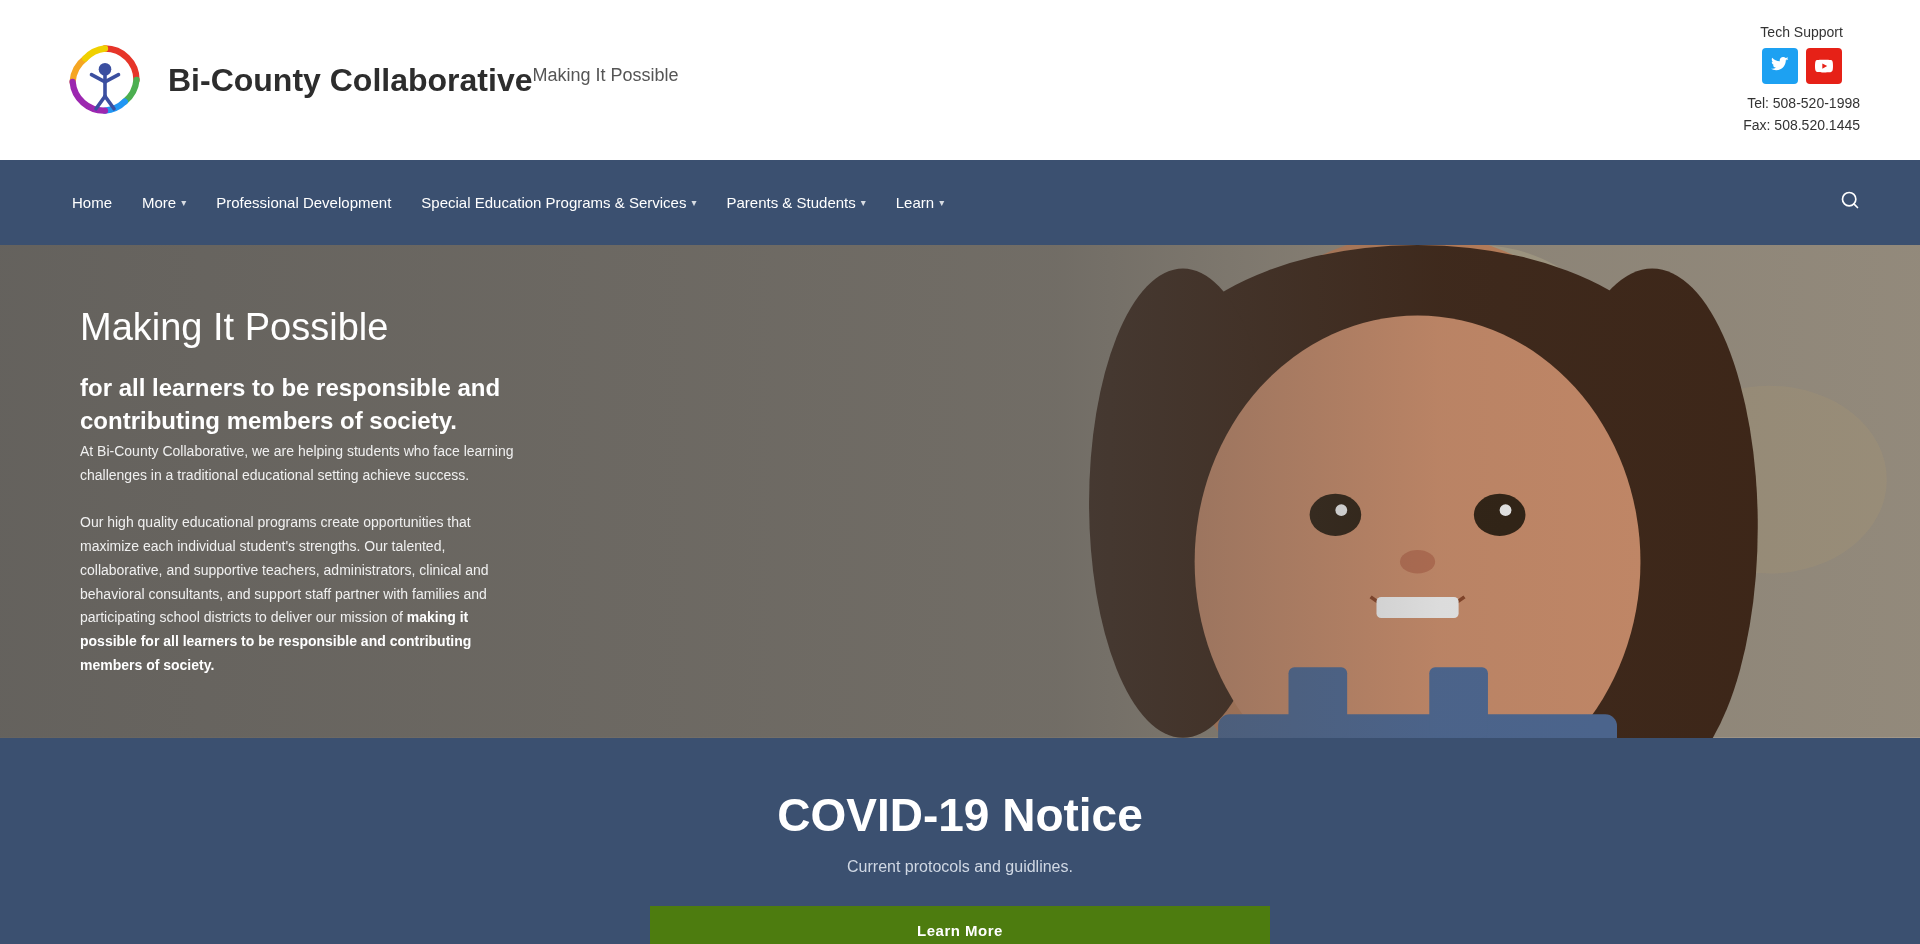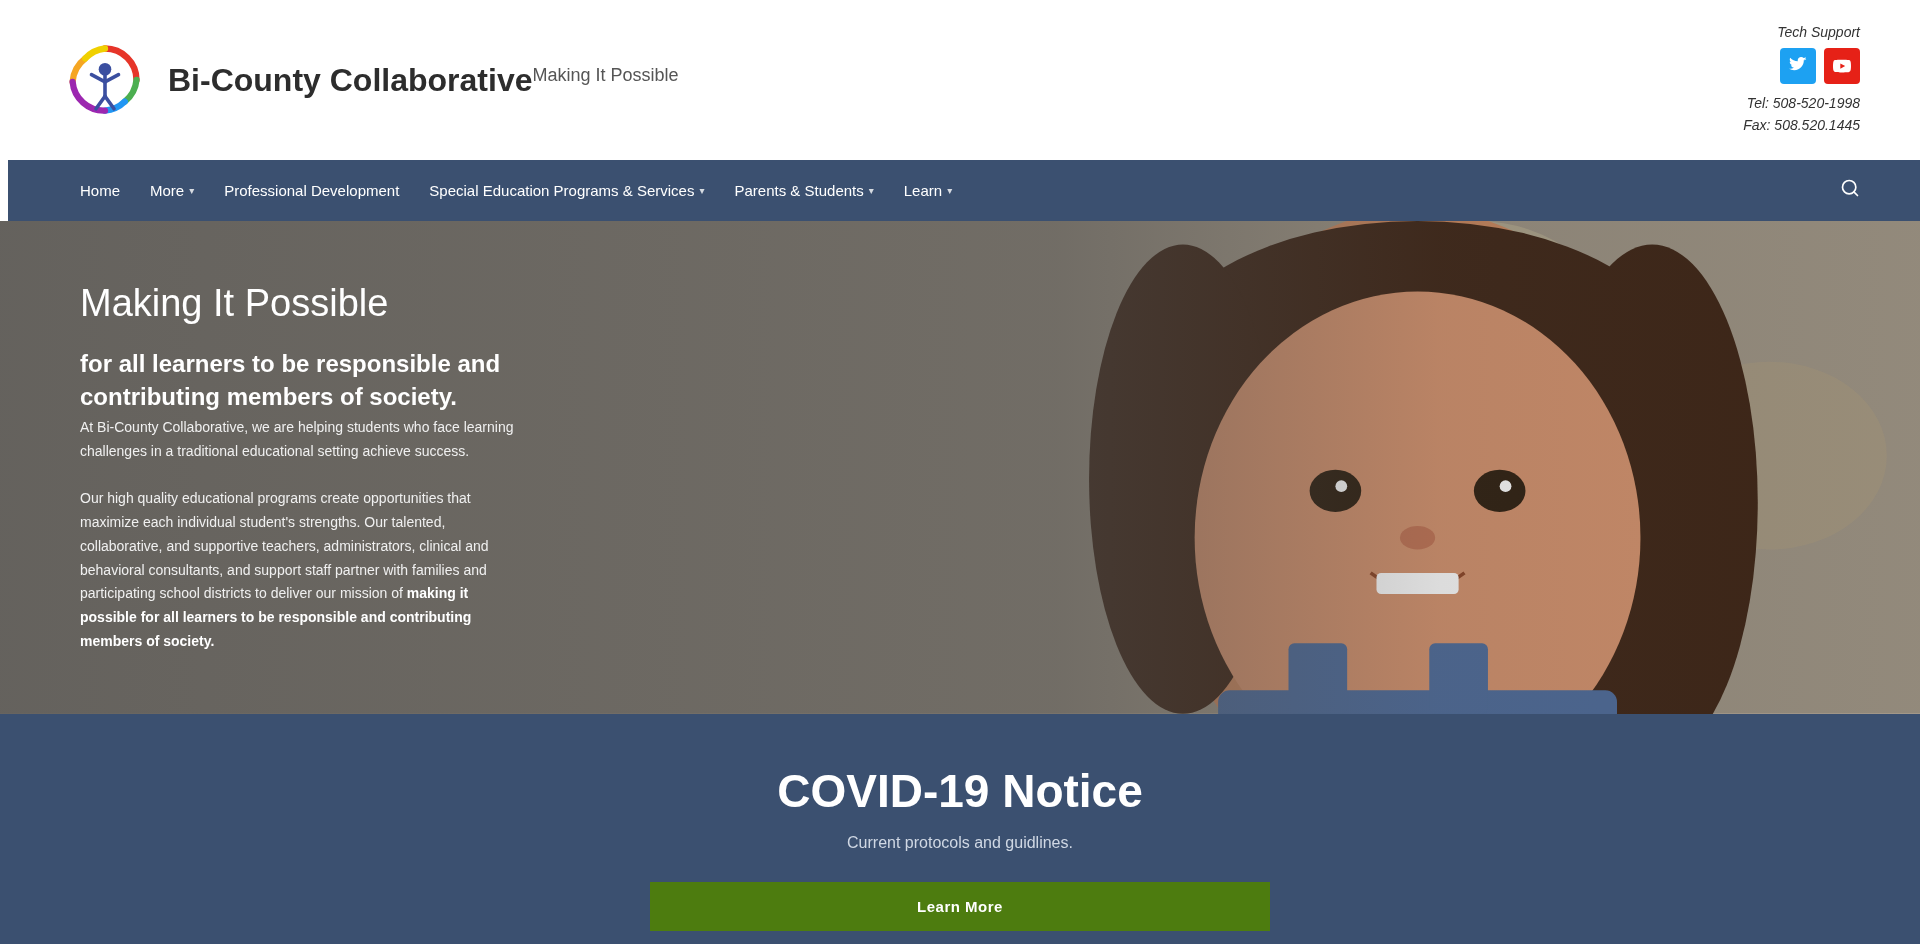--- a/index.html
+++ b/index.html
@@ -34,23 +34,22 @@
       line-height: 1.2;
     }
     .logo-subtitle {
       font-size: 18px;
       color: #555;
       margin-top: 4px;
     }
     .header-right {
       display: flex;
       flex-direction: column;
-      align-items: flex-end;
+      align-items: center;
       gap: 8px;
-      font-style: italic;
     }
     .tech-support {
       font-size: 14px;
       color: #333;
     }
     .social-icons {
       display: flex;
       gap: 8px;
     }
     .social-btn {
@@ -71,26 +70,25 @@
     .contact-info {
       font-size: 14px;
       color: #333;
       text-align: right;
       line-height: 1.6;
     }
 
     
     .navbar {
       background: #3b5070;
-      padding: 4px 60px;
+      padding: 16px 60px;
       display: flex;
       align-items: center;
       justify-content: space-between;
       min-height: 60px;
-      margin-left: 8px;
     }
     .nav-items {
       display: flex;
       align-items: center;
       list-style: none;
       gap: 6px;
     }
     .nav-items li a {
       color: #fff;
       text-decoration: none;

